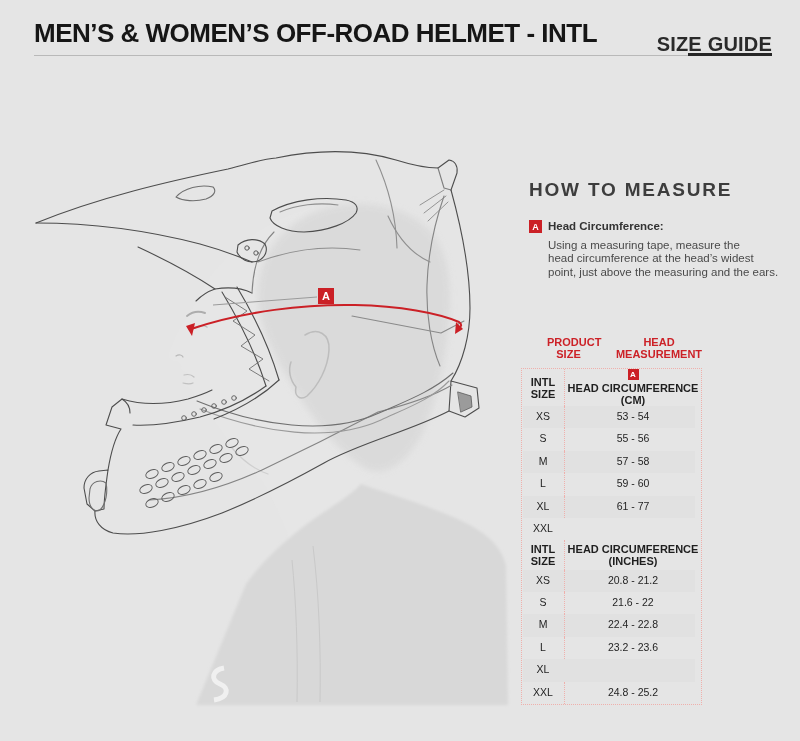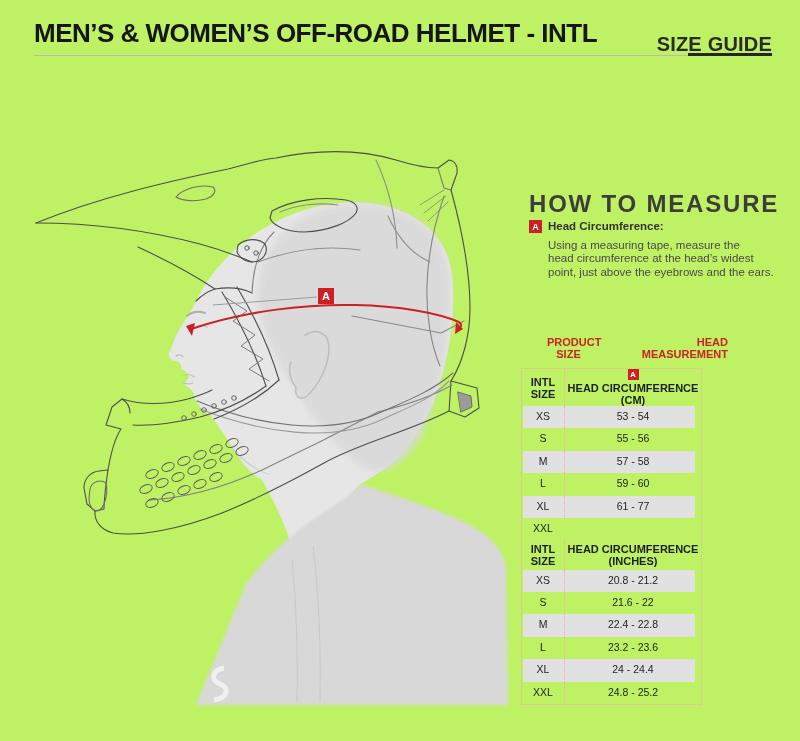--- a/index.html
+++ b/index.html
@@ -1,41 +1,41 @@
 <!DOCTYPE html>
 <html><head>
 <meta charset="utf-8">
 <style>
   html,body{margin:0;padding:0;background:#fff;}
-  .canvas{position:relative;width:800px;height:741px;background:#bef264;overflow:hidden;
+  .canvas{position:relative;width:800px;height:741px;background:#e5e5e5;overflow:hidden;
           font-family:"Liberation Sans",sans-serif;color:#1f1f1f;}
   
   .page-title{position:absolute;left:34px;top:18px;font-size:26px;font-weight:bold;
               letter-spacing:-0.5px;color:#161616;white-space:nowrap;}
   .size-guide-tab{position:absolute;right:28px;top:33px;font-size:20px;font-weight:bold;
               letter-spacing:0.2px;color:#2a2a2a;white-space:nowrap;cursor:pointer;}
   .rule-light{position:absolute;left:34px;right:28px;top:55px;height:1px;background:#b9b9b9;}
   .rule-dark{position:absolute;left:688px;width:84px;top:53px;height:3px;background:#262626;}
   
   .illustration{position:absolute;left:0;top:0;width:530px;height:741px;}
   
-  .htm-heading{position:absolute;left:529px;top:190px;font-size:24px;font-weight:bold;
+  .htm-heading{position:absolute;left:529px;top:179px;font-size:19px;font-weight:bold;
                letter-spacing:1.8px;color:#3d3d3d;white-space:nowrap;}
   .measure-item{position:absolute;left:529px;top:220px;width:262px;}
   .mi-top{display:flex;align-items:flex-start;}
   .abadge{display:inline-flex;align-items:center;justify-content:center;
           background:#cb2026;color:#fff;font-weight:bold;flex:none;}
   .abadge.b13{width:13px;height:13px;font-size:9px;margin-right:6px;margin-top:0px;}
   .mi-title{font-size:11.5px;font-weight:bold;color:#333;line-height:13px;}
   .mi-lines{margin-left:19px;margin-top:6px;font-size:11.5px;line-height:13.4px;color:#4a4a4a;}
   
   .tbl-headers{position:absolute;left:547px;top:336px;width:181px;display:flex;
                color:#cc2127;font-weight:bold;font-size:11px;line-height:12px;text-align:center;}
   .tbl-headers .h1{width:43px;flex:none;white-space:nowrap;}
-  .tbl-headers .h2{flex:1;text-align:right;}
+  .tbl-headers .h2{flex:1;}
   .tbl{position:absolute;left:521px;top:368px;width:181px;height:337px;box-sizing:border-box;
        border:1px dotted #efb0ac;display:flex;flex-direction:column;font-size:10.5px;color:#1f1f1f;justify-content:center;}
   .trow{display:flex;position:relative;}
   .trow .c1{width:42px;flex:none;text-align:center;}
   .trow .c2{flex:1;text-align:center;border-left:1px dotted #efb0ac;}
   .sec-head{height:47px;font-weight:bold;font-size:11px;line-height:12px;}
   .sec-head.s2{height:39px;}
   .sec-head .c1,.sec-head .c2{display:flex;flex-direction:column;justify-content:center;align-items:center;}
   .abadge.b11{width:11px;height:11px;font-size:8px;margin:0 auto 2px;}
   .drow{height:30px;align-items:center;}
@@ -191,21 +191,21 @@
 
   <div class="htm-heading">HOW TO MEASURE</div>
   <div class="measure-item">
     <div class="mi-top">
       <span class="abadge b13">A</span>
       <span class="mi-title">Head Circumference:</span>
     </div>
     <div class="mi-lines">
       <div>Using a measuring tape, measure the</div>
       <div>head circumference at the head’s widest</div>
-      <div>point, just above the eyebrows and the ears.</div>
+      <div>point, just above the measuring and the ears.</div>
     </div>
   </div>
 
   <div class="tbl-headers">
     <div class="h1">
       <div>PRODUCT</div>
       <div>SIZE</div>
     </div>
     <div class="h2">
       <div>HEAD</div>
@@ -271,21 +271,20 @@
     <div class="trow drow alt">
       <div class="c1">M</div>
       <div class="c2">22.4 - 22.8</div>
     </div>
     <div class="trow drow">
       <div class="c1">L</div>
       <div class="c2">23.2 - 23.6</div>
     </div>
     <div class="trow drow alt">
       <div class="c1">XL</div>
-      <div class="c2">24 - 24.4</div>
     </div>
     <div class="trow drow">
       <div class="c1">XXL</div>
       <div class="c2">24.8 - 25.2</div>
     </div>
     <div class="trow filler">
       <div class="c1"></div>
       <div class="c2"></div>
     </div>
   </div>

